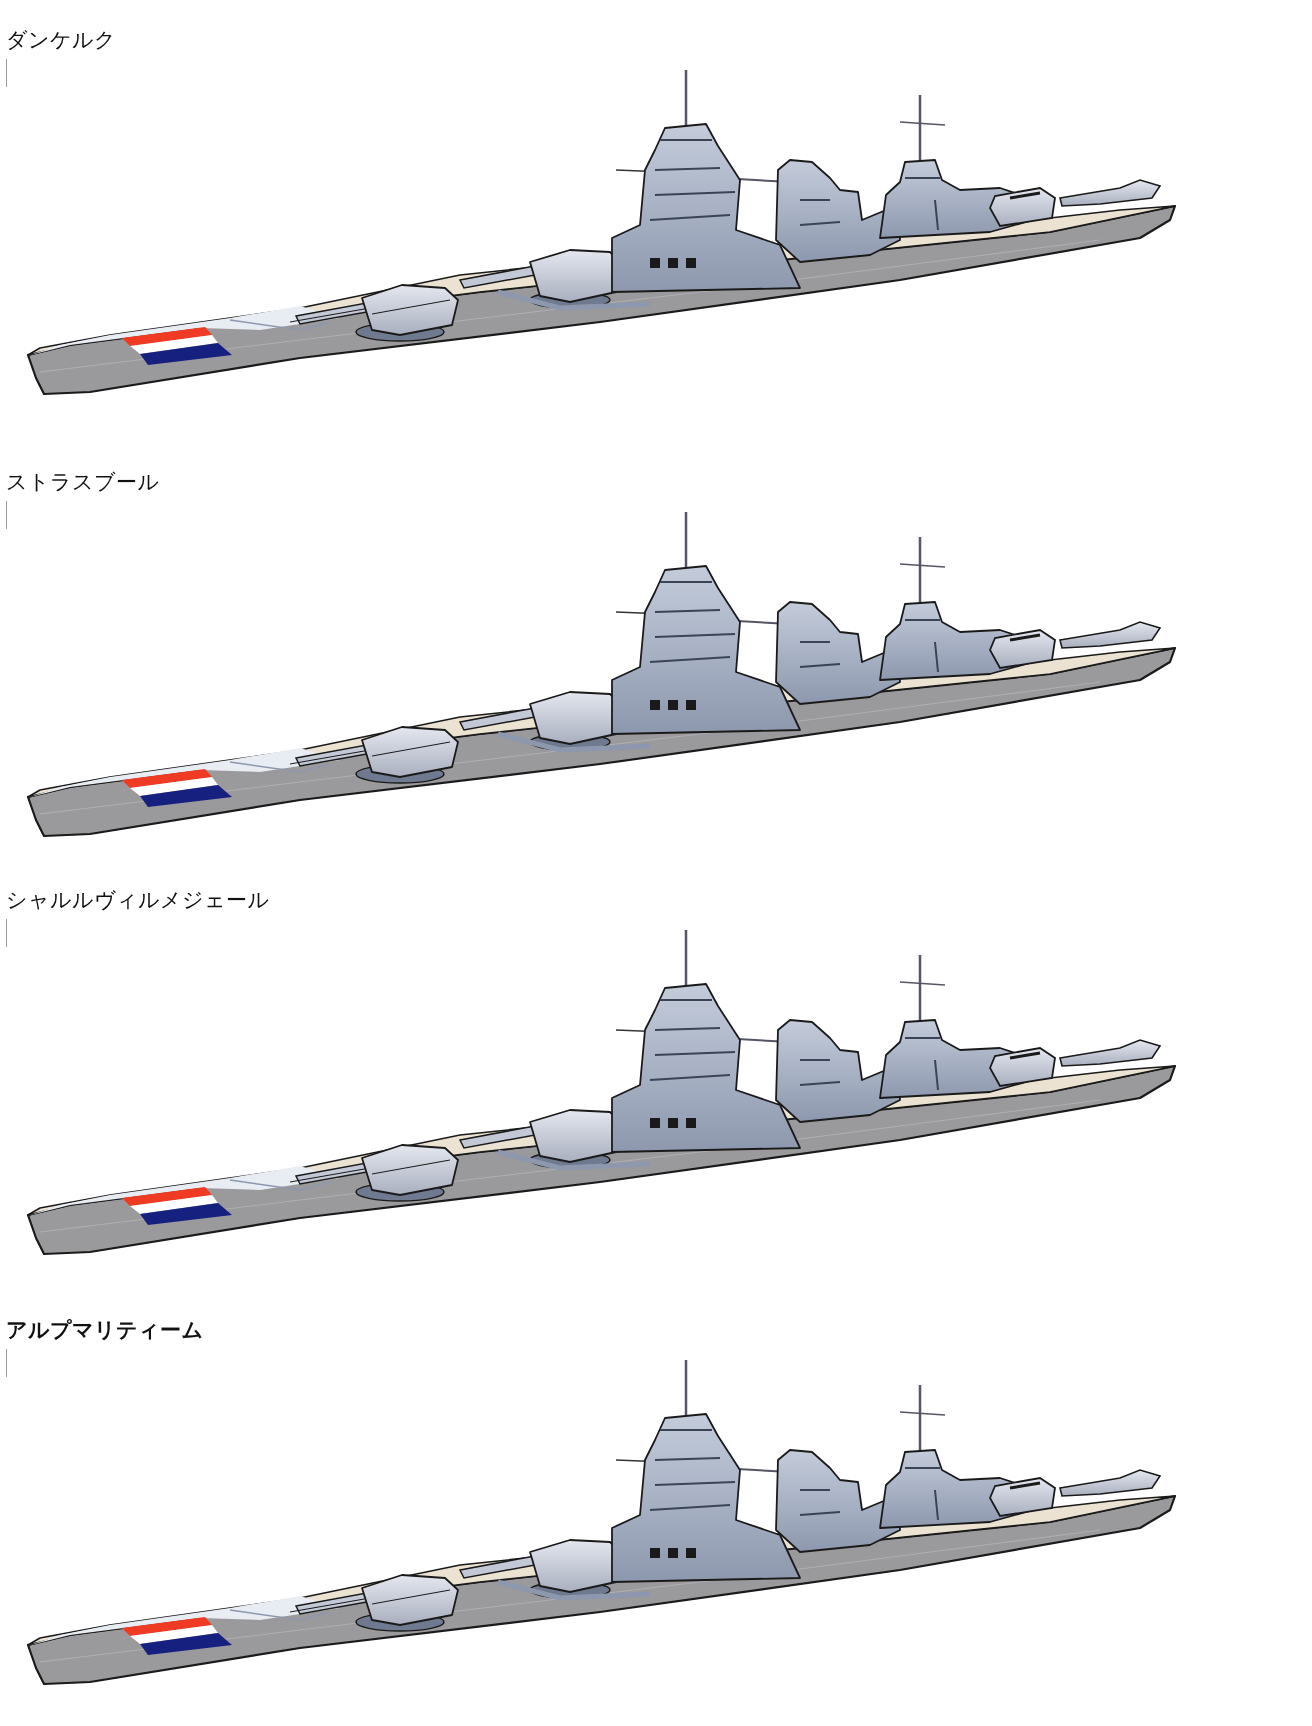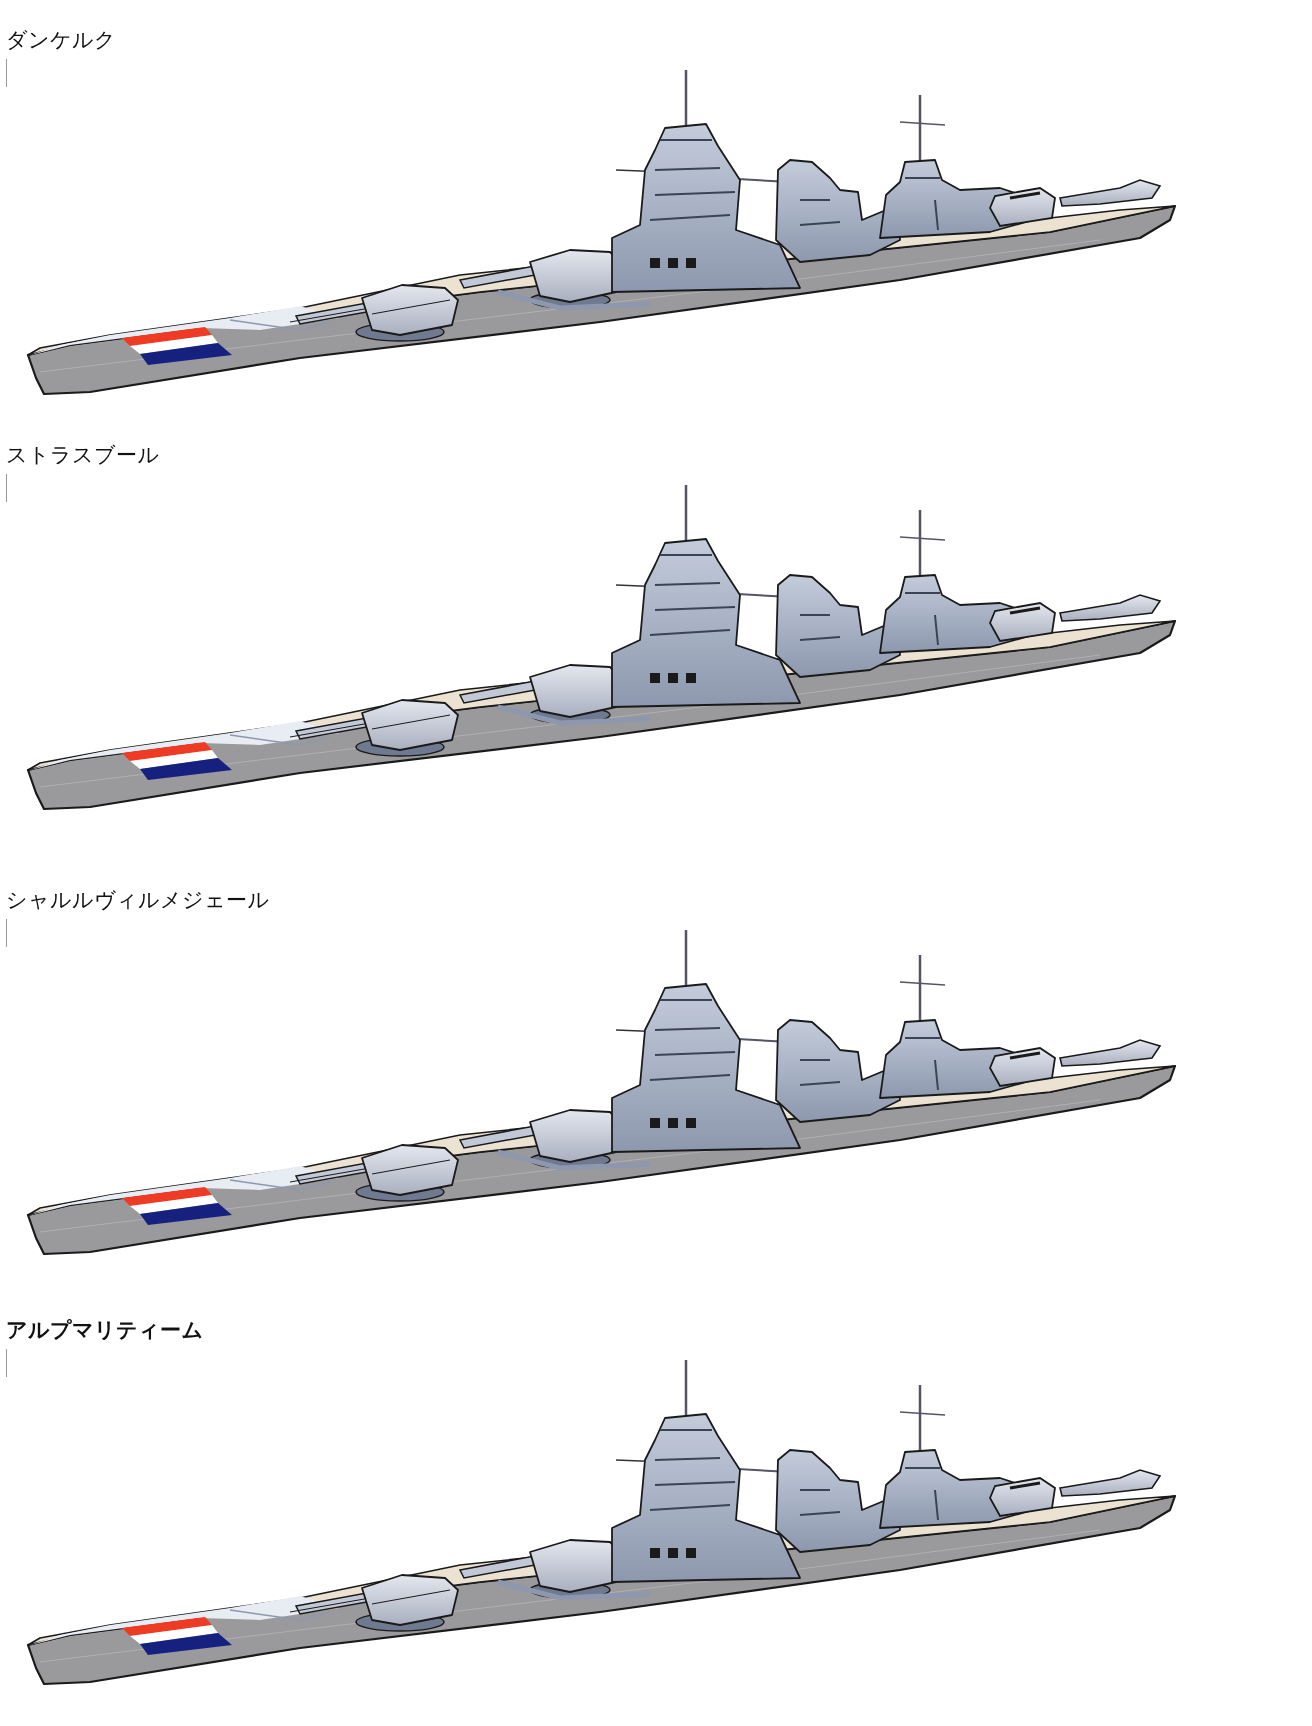--- a/index.html
+++ b/index.html
@@ -75,21 +75,21 @@
 </svg>
 
 <div class="panel" style="top:0px;">
   <div class="ship-name">ダンケルク</div>
   <div class="name-bar"></div>
   <svg class="ship" viewBox="0 0 1312 430">
       <use href="#battleship"></use>
     </svg>
 </div>
 
-<div class="panel" style="top:415px;padding-left:20px;">
+<div class="panel" style="top:442px;padding-left:20px;">
   <div class="ship-name">ストラスブール</div>
   <div class="name-bar"></div>
   <svg class="ship" viewBox="0 0 1312 430">
       <use href="#battleship"></use>
     </svg>
 </div>
 
 <div class="panel" style="top:860px;padding-left:10px;">
   <div class="ship-name">シャルルヴィルメジェール</div>
   <div class="name-bar"></div>

